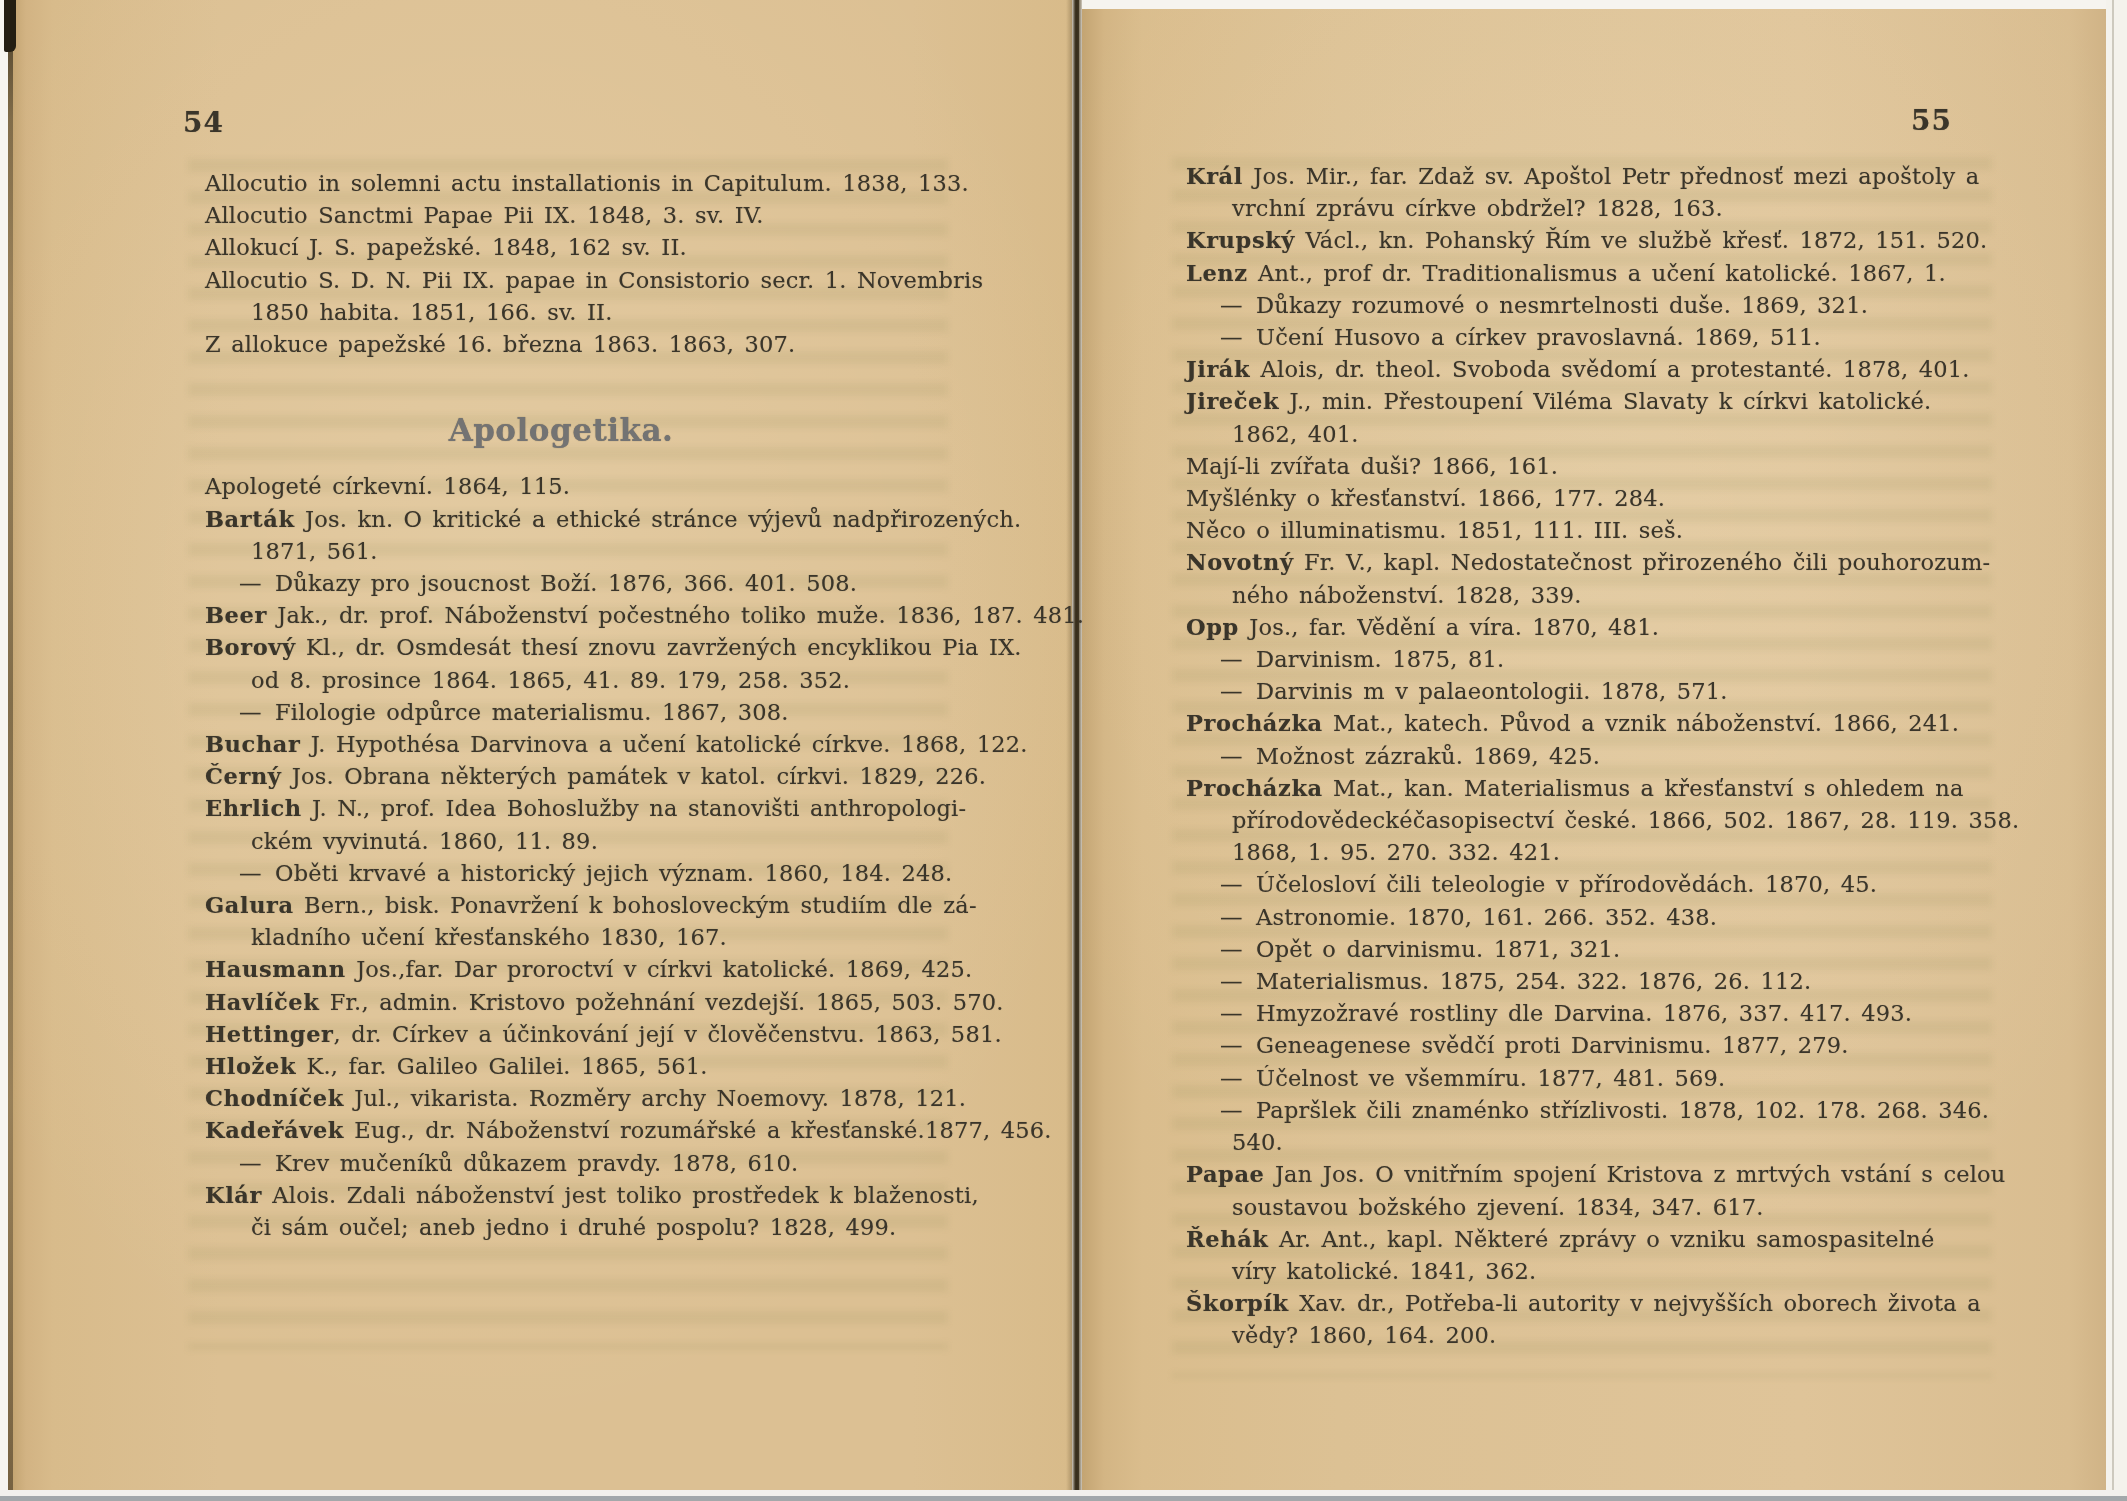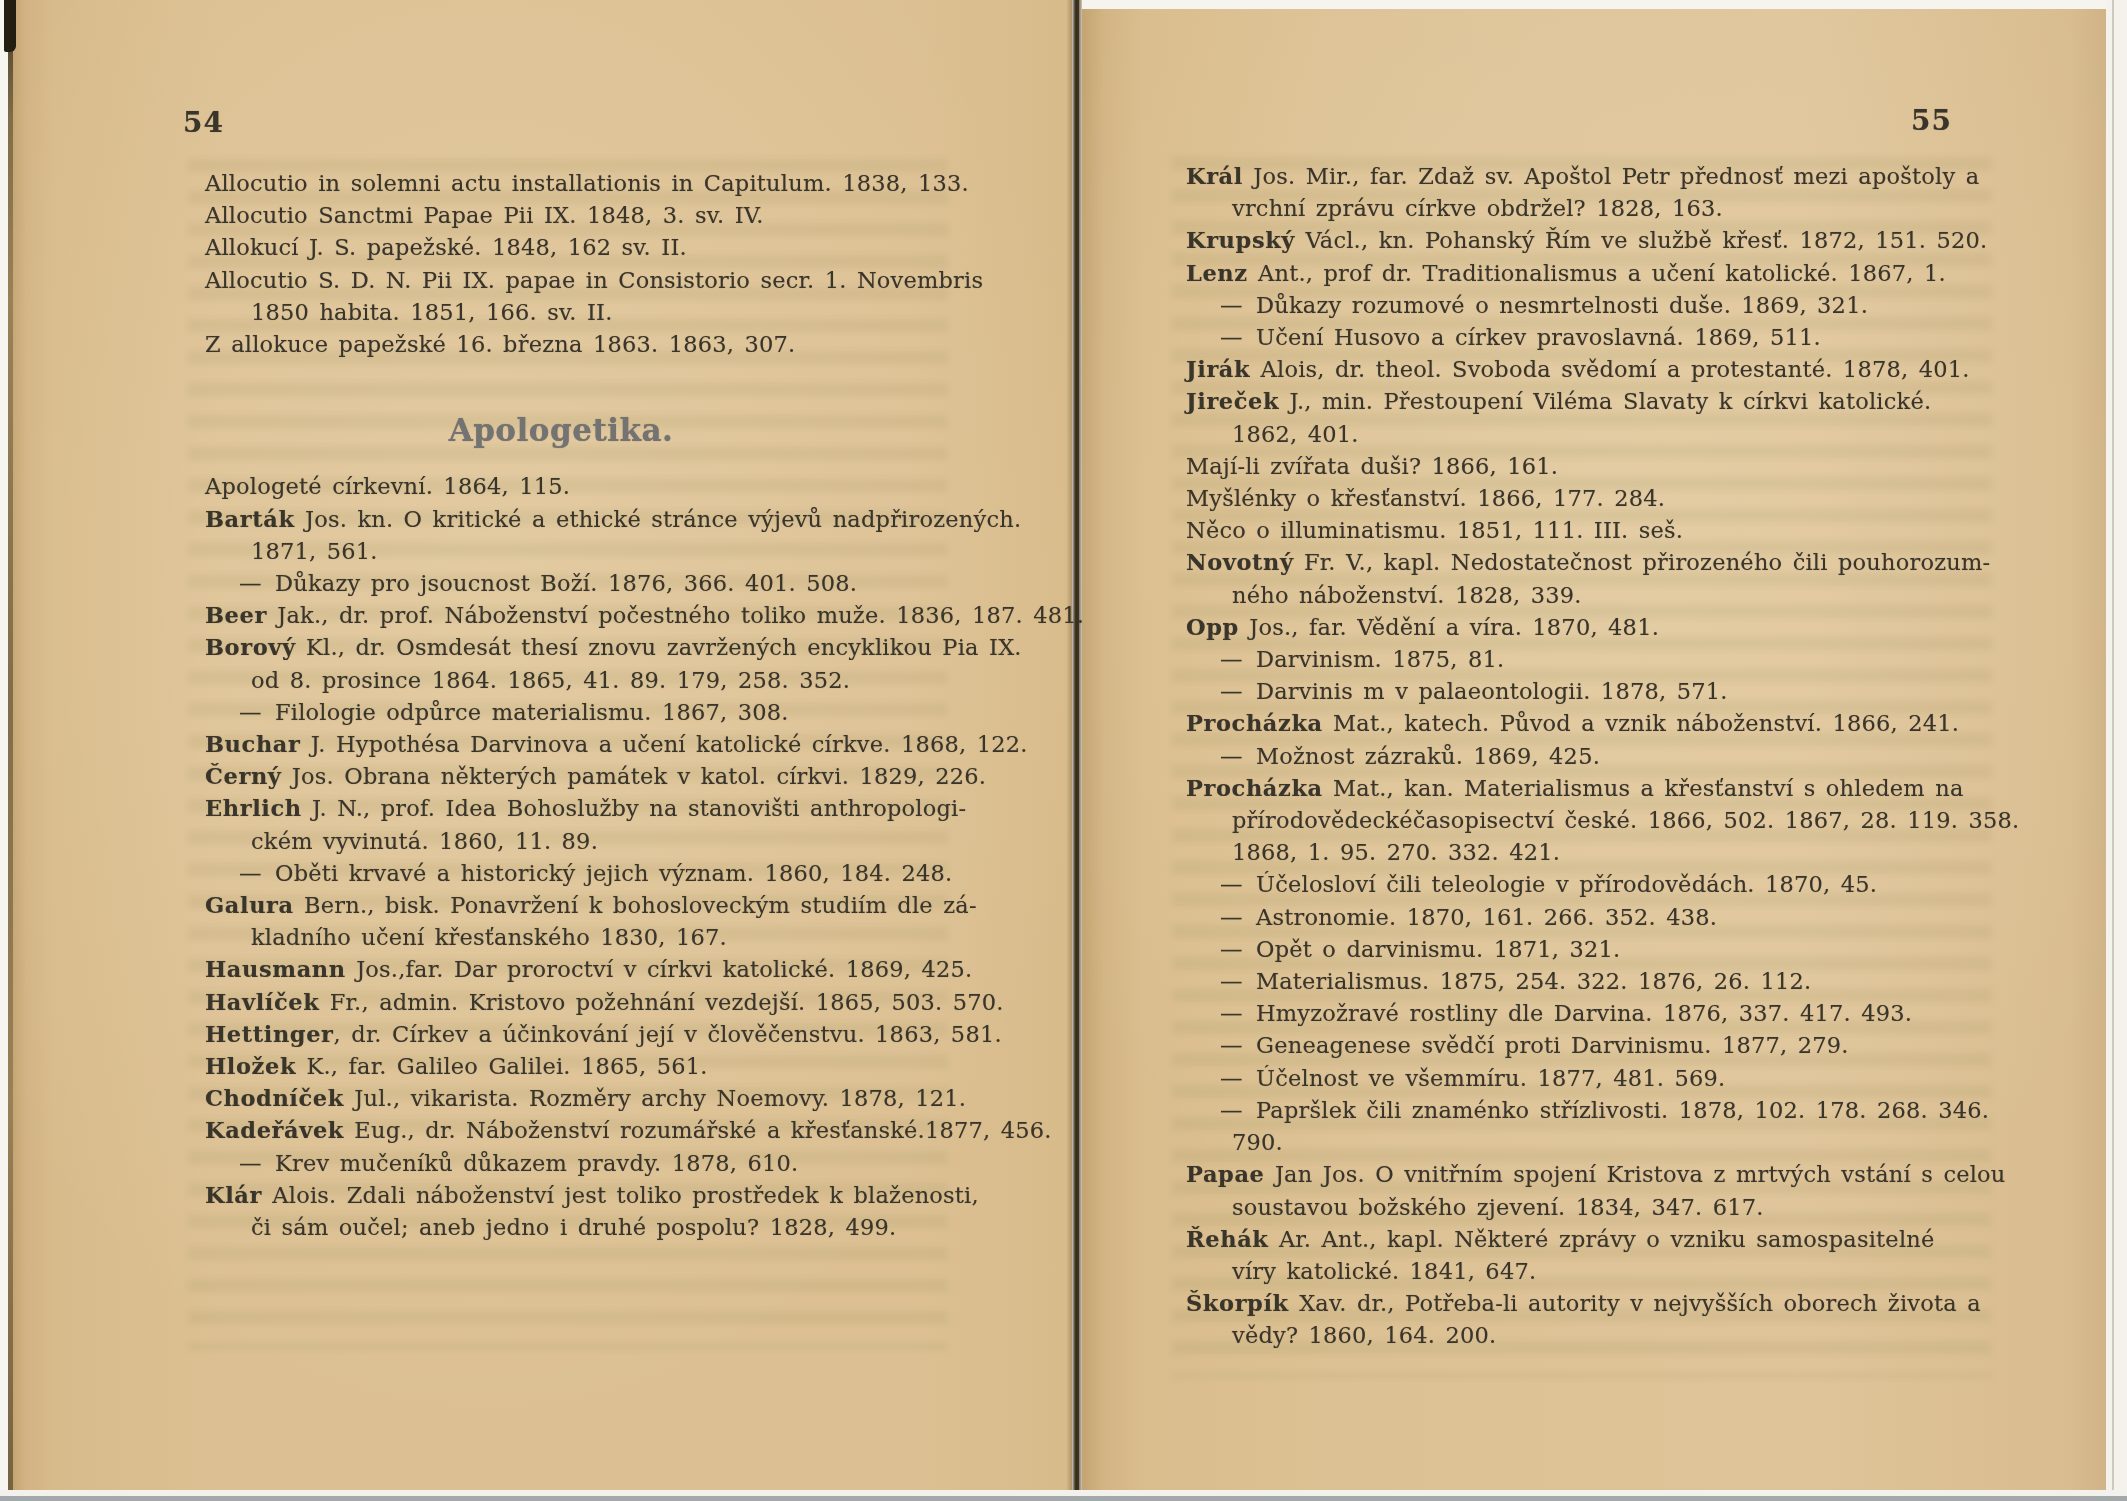--- a/index.html
+++ b/index.html
@@ -289,29 +289,29 @@
           <div class="line dashline"><span class="dash">—</span><span class="rest">Hmyzožravé rostliny dle Darvina. 1876, 337. 417. 493.</span></div>
         </div>
         <div class="entry">
           <div class="line dashline"><span class="dash">—</span><span class="rest">Geneagenese svědčí proti Darvinismu. 1877, 279.</span></div>
         </div>
         <div class="entry">
           <div class="line dashline"><span class="dash">—</span><span class="rest">Účelnost ve všemmíru. 1877, 481. 569.</span></div>
         </div>
         <div class="entry">
           <div class="line dashline"><span class="dash">—</span><span class="rest">Papršlek čili znaménko střízlivosti. 1878, 102. 178. 268. 346.</span></div>
-          <div class="line cont">790.</div>
+          <div class="line cont">540.</div>
         </div>
         <div class="entry">
           <div class="line"><span class="lead">Papae</span><span class="rest"> Jan Jos. O vnitřním spojení Kristova z mrtvých vstání s celou</span></div>
           <div class="line cont">soustavou božského zjevení. 1834, 347. 617.</div>
         </div>
         <div class="entry">
           <div class="line"><span class="lead">Řehák</span><span class="rest"> Ar. Ant., kapl. Některé zprávy o vzniku samospasitelné</span></div>
-          <div class="line cont">víry katolické. 1841, 647.</div>
+          <div class="line cont">víry katolické. 1841, 362.</div>
         </div>
         <div class="entry">
           <div class="line"><span class="lead">Škorpík</span><span class="rest"> Xav. dr., Potřeba-li autority v nejvyšších oborech života a</span></div>
           <div class="line cont">vědy? 1860, 164. 200.</div>
         </div>
       </div>
   </div>
 
 </div>
 

